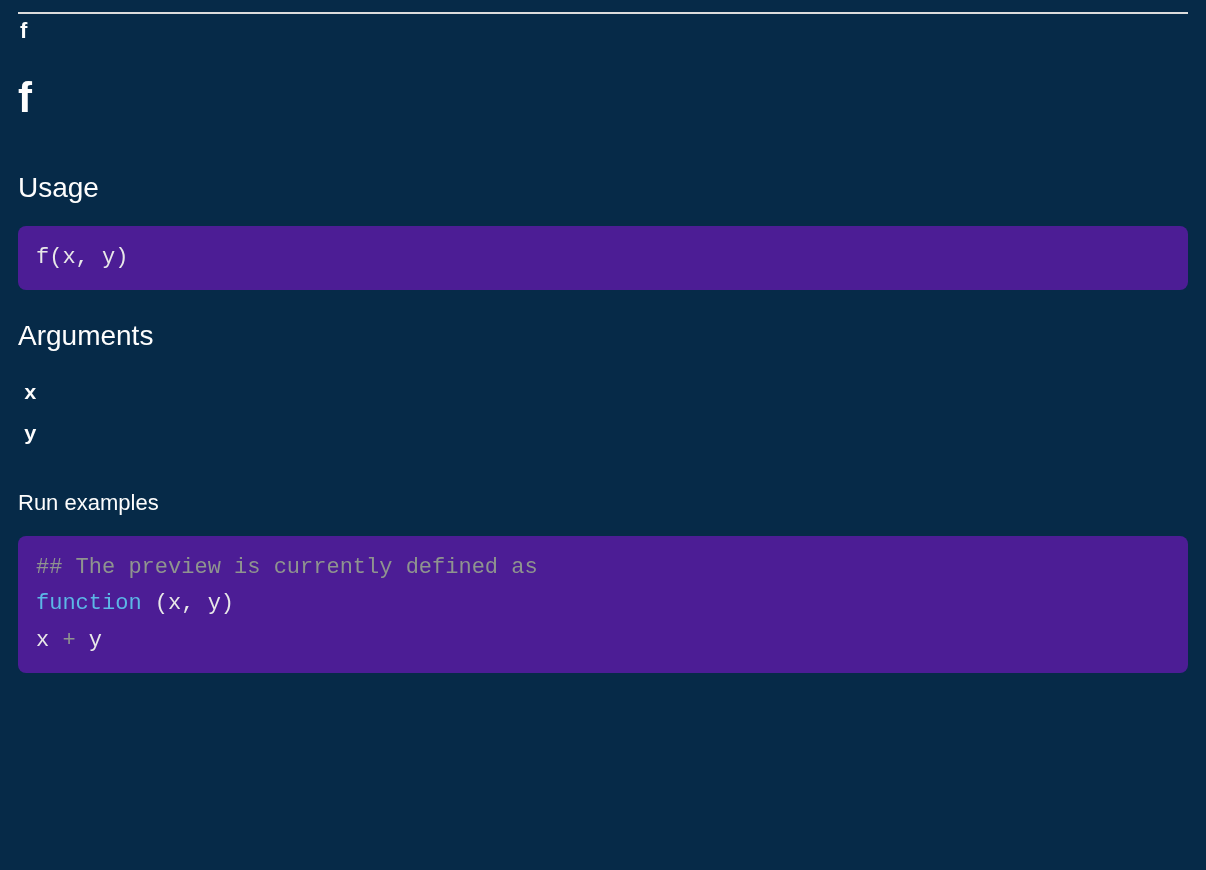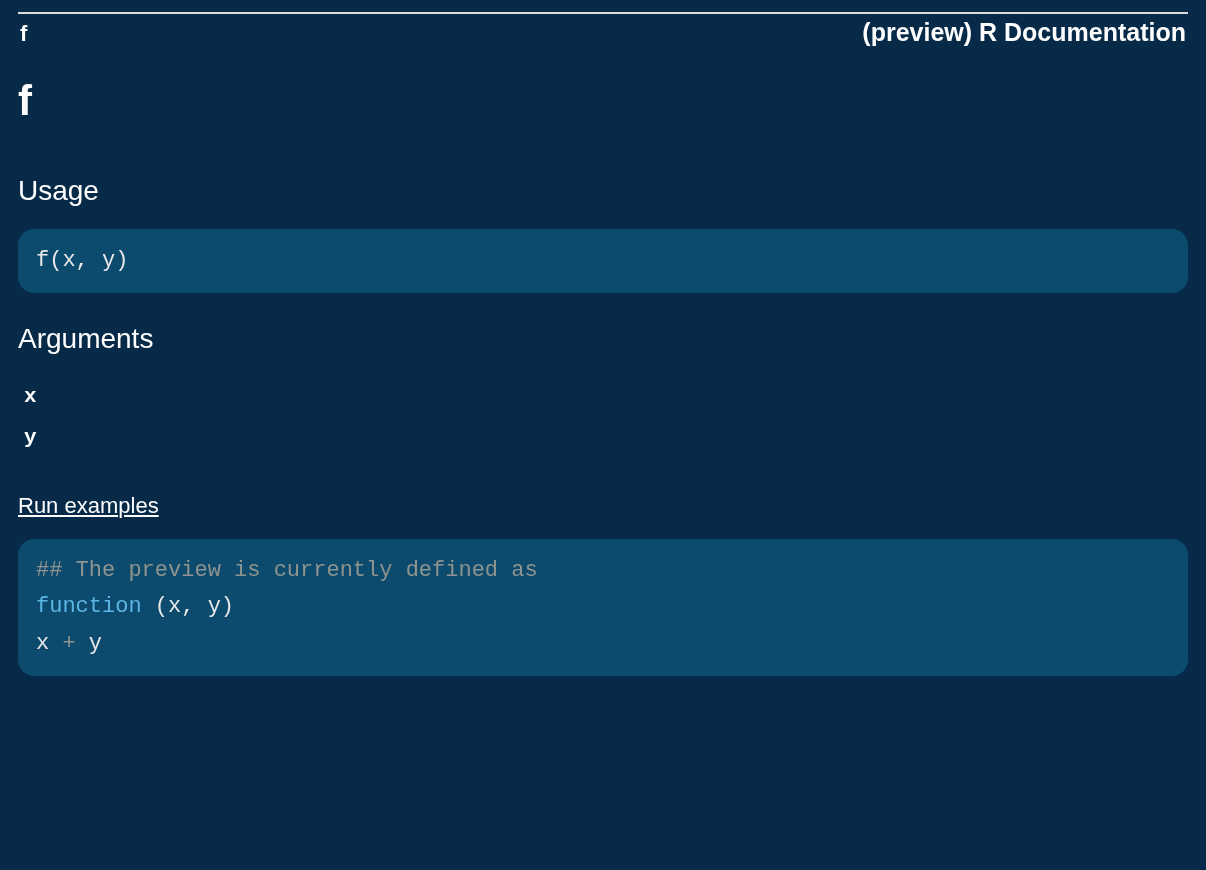--- a/index.html
+++ b/index.html
@@ -38,60 +38,58 @@
     font-size: 42px;
     font-weight: 700;
     margin: 8px 0 50px 0;
   }
   h2.section {
     font-size: 28px;
     font-weight: 400;
     margin: 12px 0 22px 0;
   }
   pre.codeblock {
-    background: #0c4a6e;
+    background: #4c1d95;
     color: #e8e8e8;
-    border-radius: 16px;
+    border-radius: 8px;
     padding: 14px 18px;
     margin: 0 0 30px 0;
     font-family: "Menlo", "Consolas", "Courier New", monospace;
     font-size: 22px;
     line-height: 1.65;
     white-space: pre;
     overflow-x: auto;
   }
   .args {
     margin: 0 0 34px 6px;
     font-family: "Menlo", "Consolas", "Courier New", monospace;
     font-size: 21px;
     line-height: 1.95;
     font-weight: 600;
   }
   a.run-link {
     color: #fdfdfd;
-    text-decoration: underline;
     font-size: 22px;
     display: inline-block;
     margin: 0 0 20px 0;
     cursor: pointer;
   }
   .tok-comment { color: #8f948f; }
   .tok-keyword { color: #5cb7e6; }
   .tok-op      { color: #8f948f; }
 </style>
 </head>
 <body>
 
 <div class="page">
 
   <hr class="top-rule">
 
   <div class="header-row">
     <div class="header-left">f</div>
-    <div class="header-right">(preview) R Documentation</div>
   </div>
 
   <h1 class="title">f</h1>
 
   <h2 class="section">Usage</h2>
 
   <pre class="codeblock">f(x, y)</pre>
 
   <h2 class="section">Arguments</h2>
 

